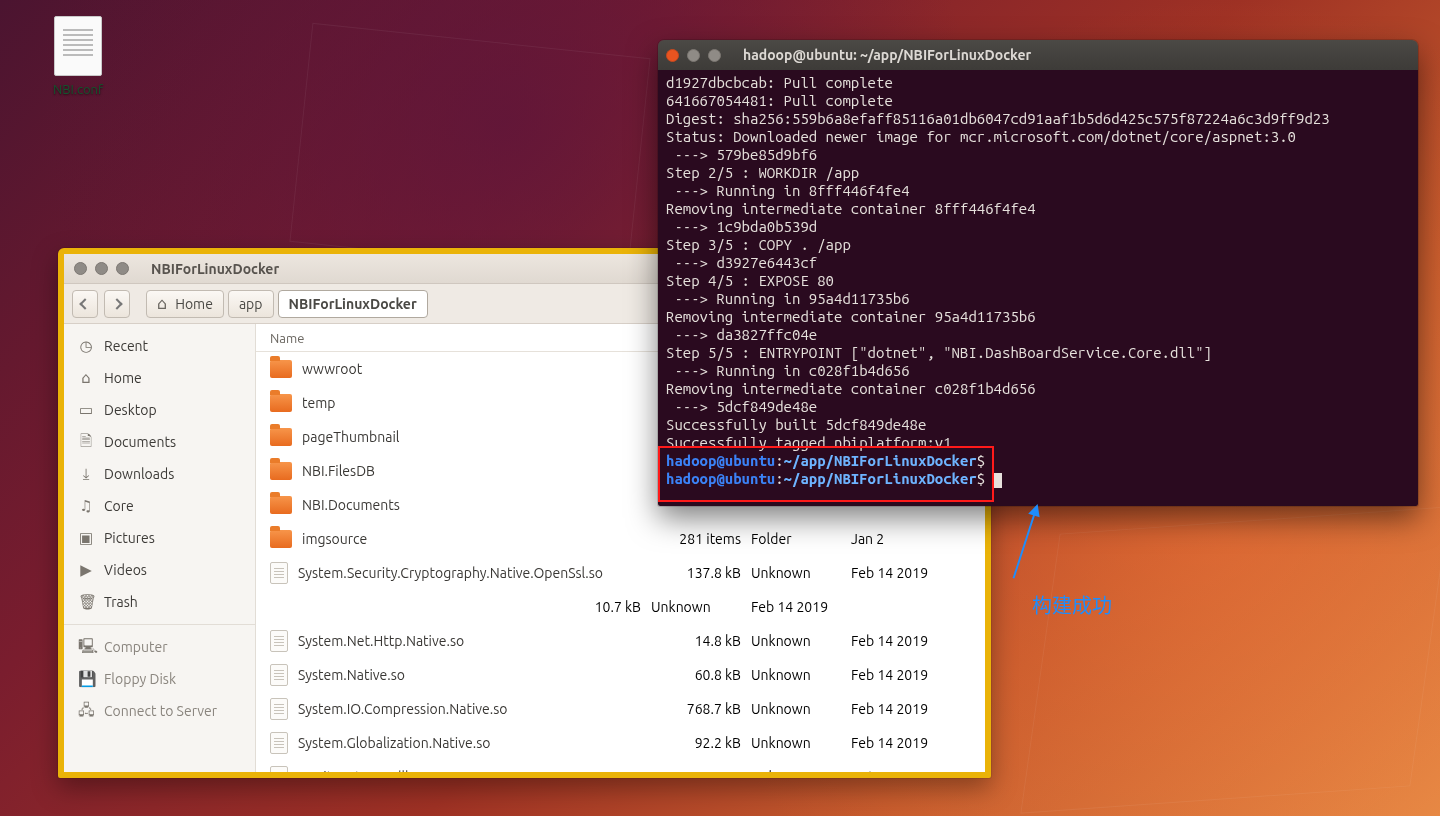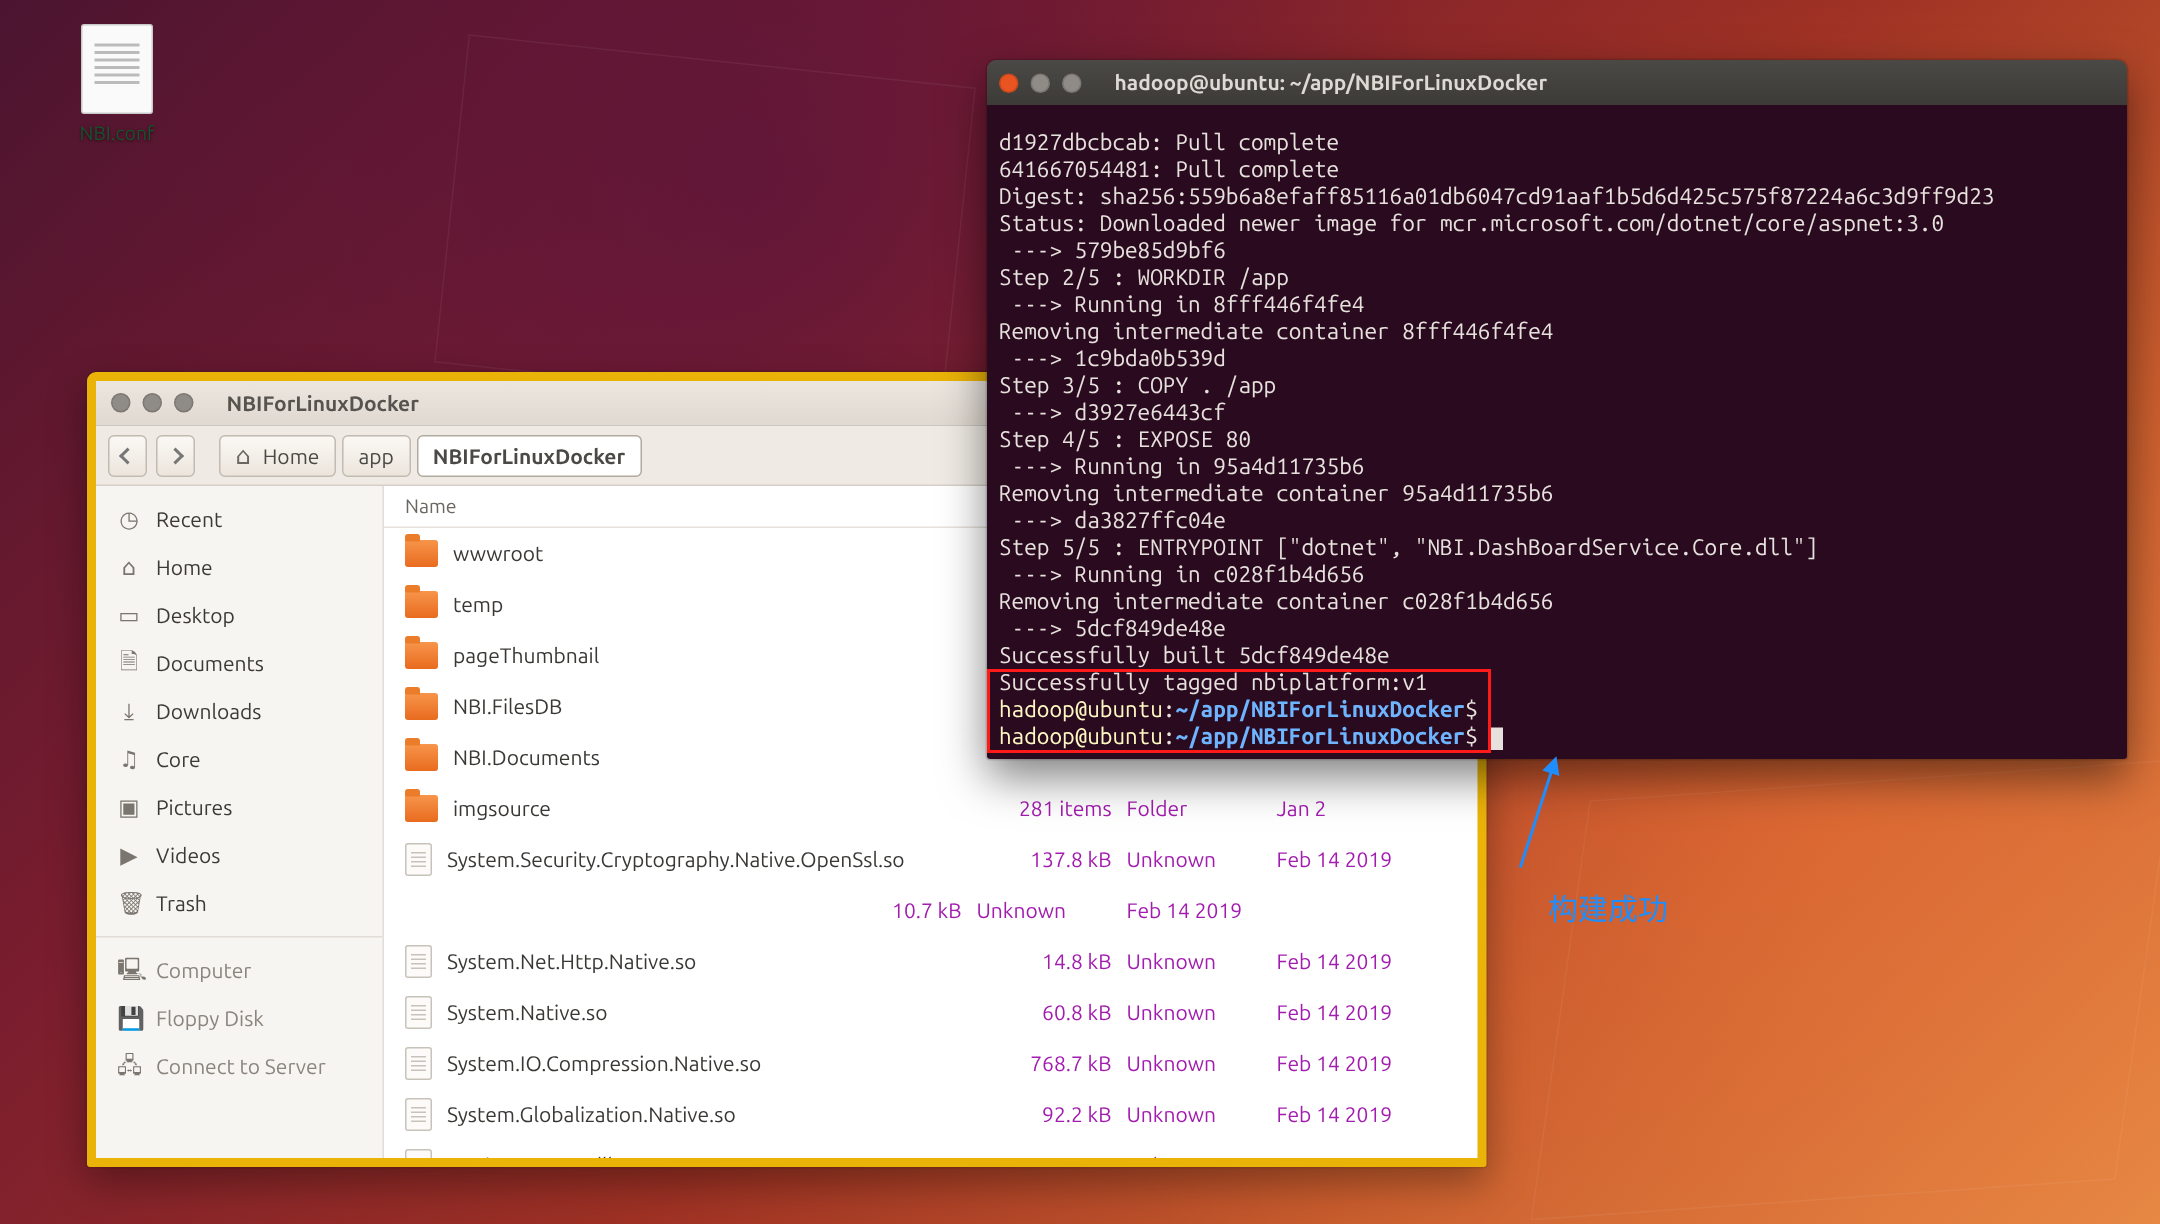--- a/index.html
+++ b/index.html
@@ -69,45 +69,45 @@
     height:28px; display:grid; grid-template-columns: 1fr 100px 100px 120px;
     align-items:center; padding:0 14px 0 14px; font-size:13px; color:#6b6761;
     border-bottom:1px solid #e6e1da; background:#fff;
   }
   .rows { flex:1; overflow-y:auto; }
   .row {
     height:34px; display:grid; grid-template-columns: 1fr 100px 100px 120px;
     align-items:center; padding:0 14px; font-size:14px; color:#3a3835; cursor:pointer;
   }
   .row .name { display:flex; align-items:center; gap:10px; }
-  .row .size, .row .type, .row .date { color:#a21caf; text-align:left; }
+  .row .size, .row .type, .row .date { color:#000000; text-align:left; }
   .row .size { text-align:right; padding-right:10px; }
   .folder-ico { width:22px; height:18px; background:linear-gradient(#f7954a,#e86b1f); border-radius:2px; position:relative; }
   .folder-ico::before{content:""; position:absolute; top:-4px; left:0; width:10px; height:5px; background:#ea7c2a; border-radius:2px 2px 0 0;}
   .file-ico { width:18px; height:22px; background:#fcfbf9; border:1px solid #c8c3ba; border-radius:2px; position:relative; }
   .file-ico::before{content:""; position:absolute; top:5px; left:3px; right:3px; height:1px; background:#c8c3ba;
     box-shadow:0 3px 0 #c8c3ba, 0 6px 0 #c8c3ba, 0 9px 0 #c8c3ba;}
 
   
   .term {
     position:absolute; border-radius:6px 6px 2px 2px; overflow:hidden;
     box-shadow:0 12px 30px rgba(0,0,0,.5), 0 0 0 1px rgba(0,0,0,.15);
     display:flex; flex-direction:column;
   }
   .term .titlebar {
     height:30px; background:linear-gradient(#4b4945,#3d3b38); display:flex; align-items:center;
     gap:8px; padding:0 8px; color:#ddd9d4; font-size:14px;
   }
   .term .tb-btn.close { background:#e95420; border-color:#c7481e; }
   .term .content {
     flex:1; background:#2a0a1f; color:#e6e1dc; font-family:"Ubuntu Mono","DejaVu Sans Mono",monospace;
-    font-size:15px; line-height:18px; padding:16px 8px; white-space:pre; overflow:hidden;
+    font-size:15px; line-height:18px; padding:4px 8px; white-space:pre; overflow:hidden;
   }
   .term .line { white-space:pre; }
-  .g { color:#fef9c3; font-weight:normal;text-align:right; }
+  .g { color:#3b82f6; font-weight:bold;text-align:right; }
   .b { color:#6eb4ff; font-weight:bold; }
   .term .hl-box {
     position:absolute; border:2px solid #ff1a1a; pointer-events:none;
   }
   .cursor { display:inline-block; width:8px; height:15px; background:#e6e1dc; vertical-align:middle; }
 
   
   .anno-arrow {
     position:absolute; width:2px; height:76px; background:#1f8dfc; transform:rotate(18deg);
     transform-origin: top center;

